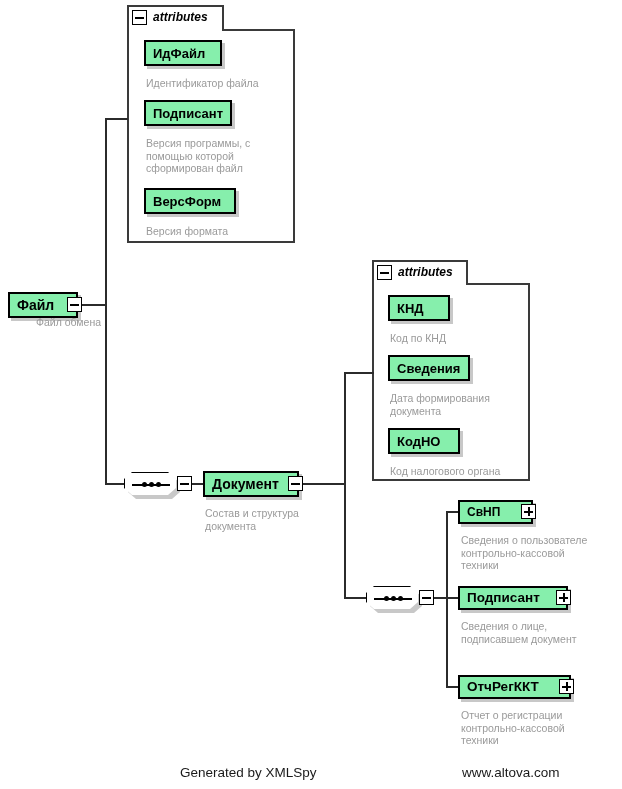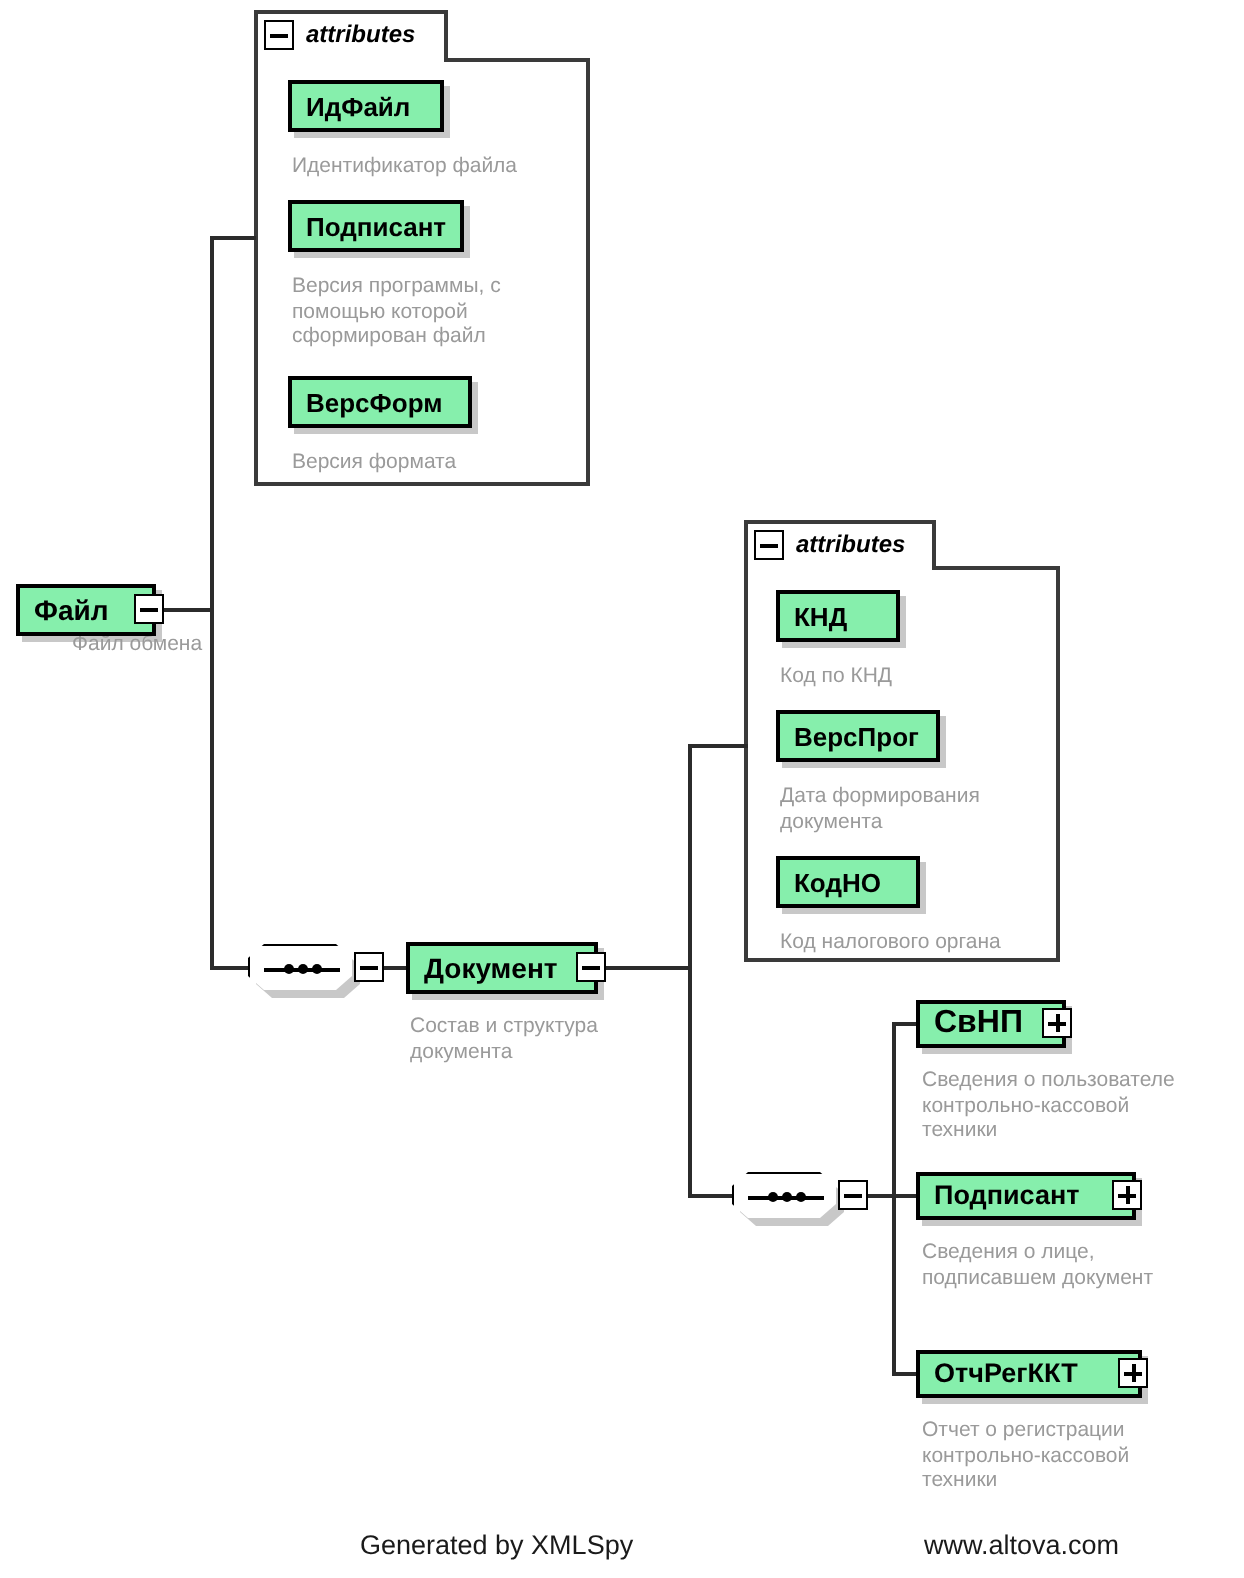--- a/index.html
+++ b/index.html
@@ -205,21 +205,21 @@
   </div>
 
   <div class="shadow" style="left:391px;top:298px;width:62px;height:26px;"></div>
   <div class="nodebox" style="left:388px;top:295px;width:62px;height:26px;font-size:13px;text-align:right;">
     <span class="lbl">КНД</span>
   </div>
   <div class="anno" style="left:390px;top:332px;width:140px;">Код по КНД</div>
 
   <div class="shadow" style="left:391px;top:358px;width:82px;height:26px;"></div>
   <div class="nodebox" style="left:388px;top:355px;width:82px;height:26px;font-size:13px;">
-    <span class="lbl">ВерсПрог</span>
+    <span class="lbl">Сведения</span>
   </div>
   <div class="anno" style="left:390px;top:392px;width:140px;">Дата формирования
 документа</div>
 
   <div class="shadow" style="left:391px;top:431px;width:72px;height:26px;"></div>
   <div class="nodebox" style="left:388px;top:428px;width:72px;height:26px;font-size:13px;">
     <span class="lbl">КодНО</span>
   </div>
   <div class="anno" style="left:390px;top:465px;width:150px;">Код налогового органа</div>
 
@@ -230,21 +230,21 @@
       <div class="dot" style="left:17px;"></div>
       <div class="dot" style="left:24px;"></div>
       <div class="dot" style="left:31px;"></div>
     </div>
   </div>
   <div class="toggle minus" style="left:419px;top:590px;">
     <span class="glyph"></span>
   </div>
 
   <div class="shadow" style="left:461px;top:503px;width:75px;height:24px;"></div>
-  <div class="nodebox" style="left:458px;top:500px;width:75px;height:24px;font-size:16px;">
+  <div class="nodebox" style="left:458px;top:500px;width:75px;height:24px;font-size:12px;">
     <span class="lbl">СвНП</span>
   </div>
   <div class="toggle plus" style="left:521px;top:504px;">
     <span class="glyph"></span>
   </div>
   <div class="anno" style="left:461px;top:534px;width:160px;">Сведения о пользователе
 контрольно-кассовой
 техники</div>
 
   <div class="shadow" style="left:461px;top:589px;width:110px;height:24px;"></div>

